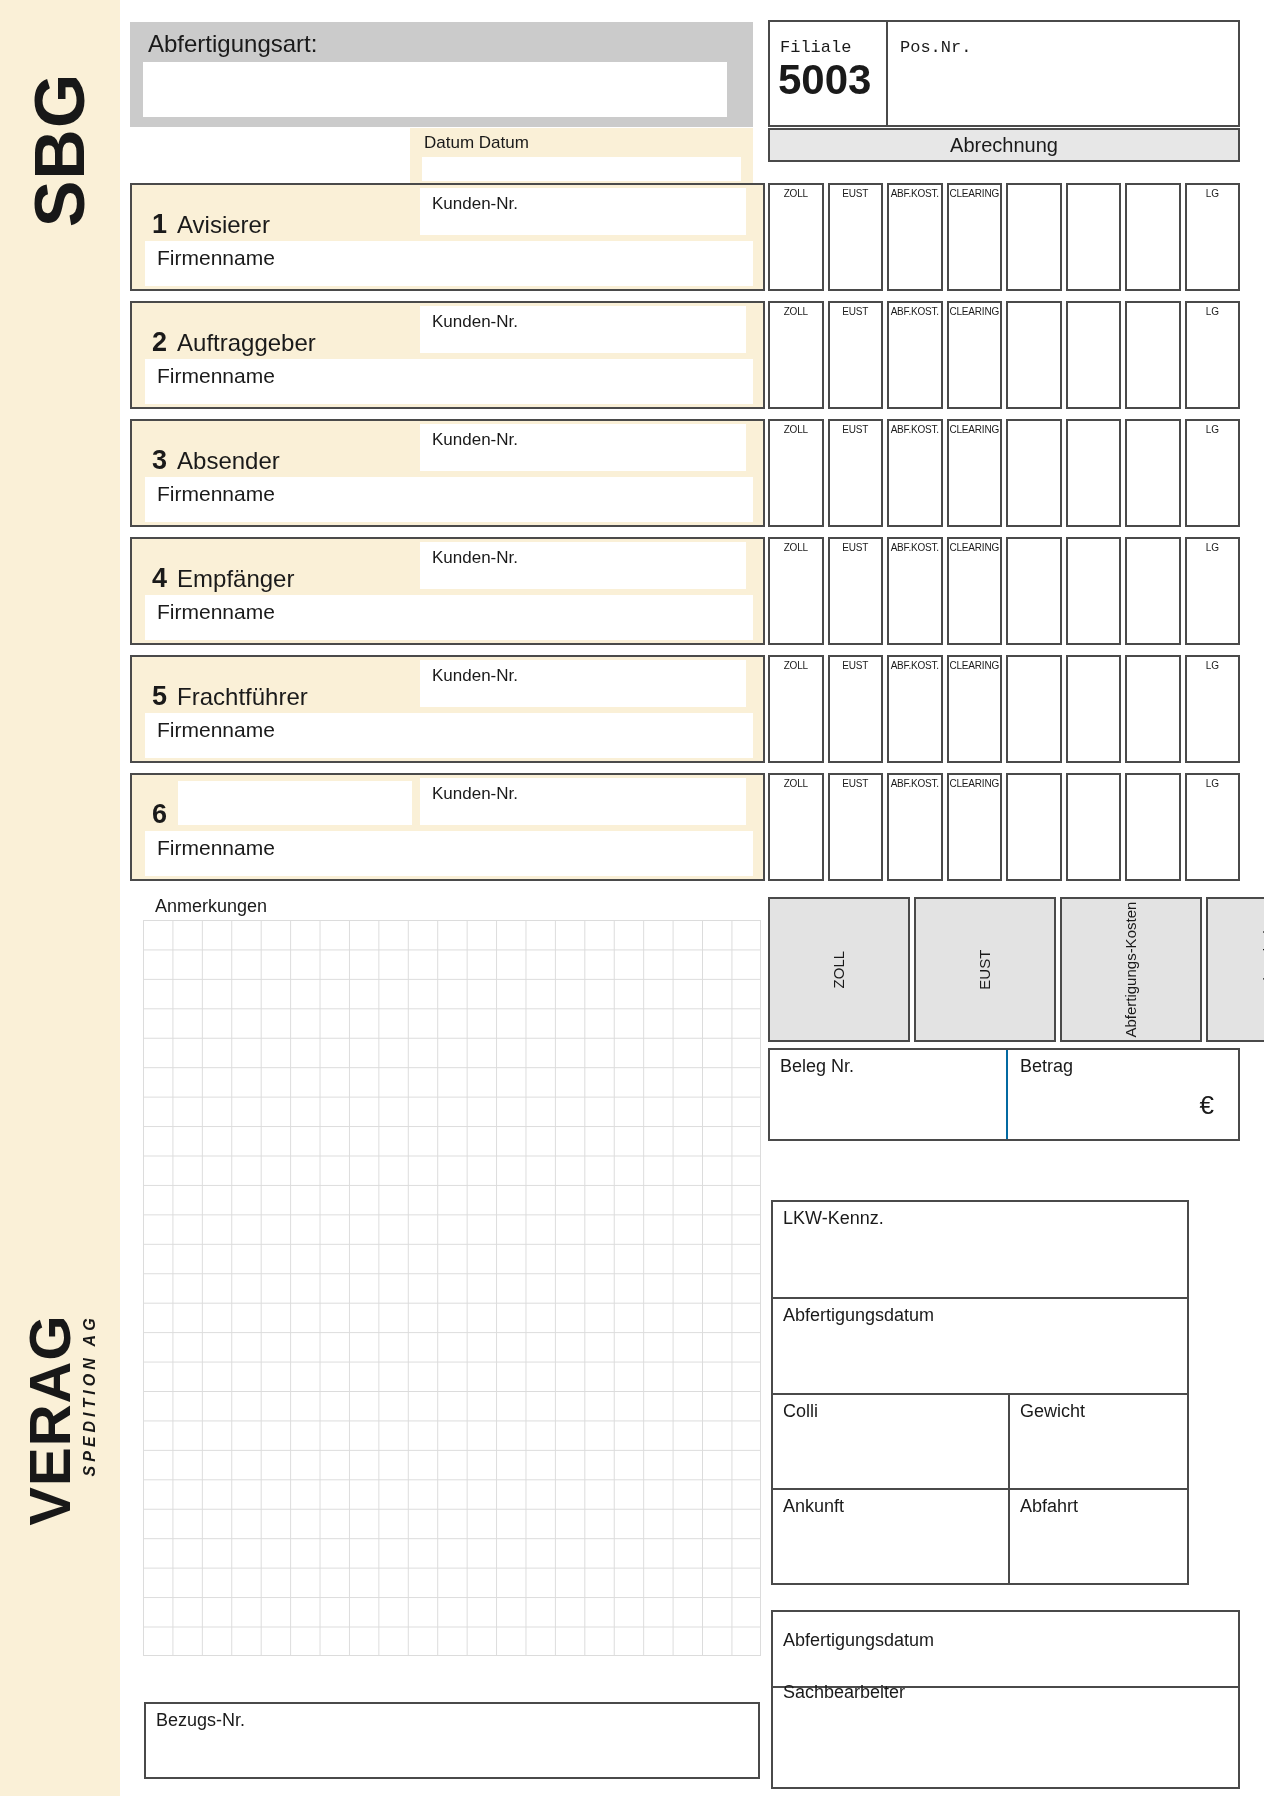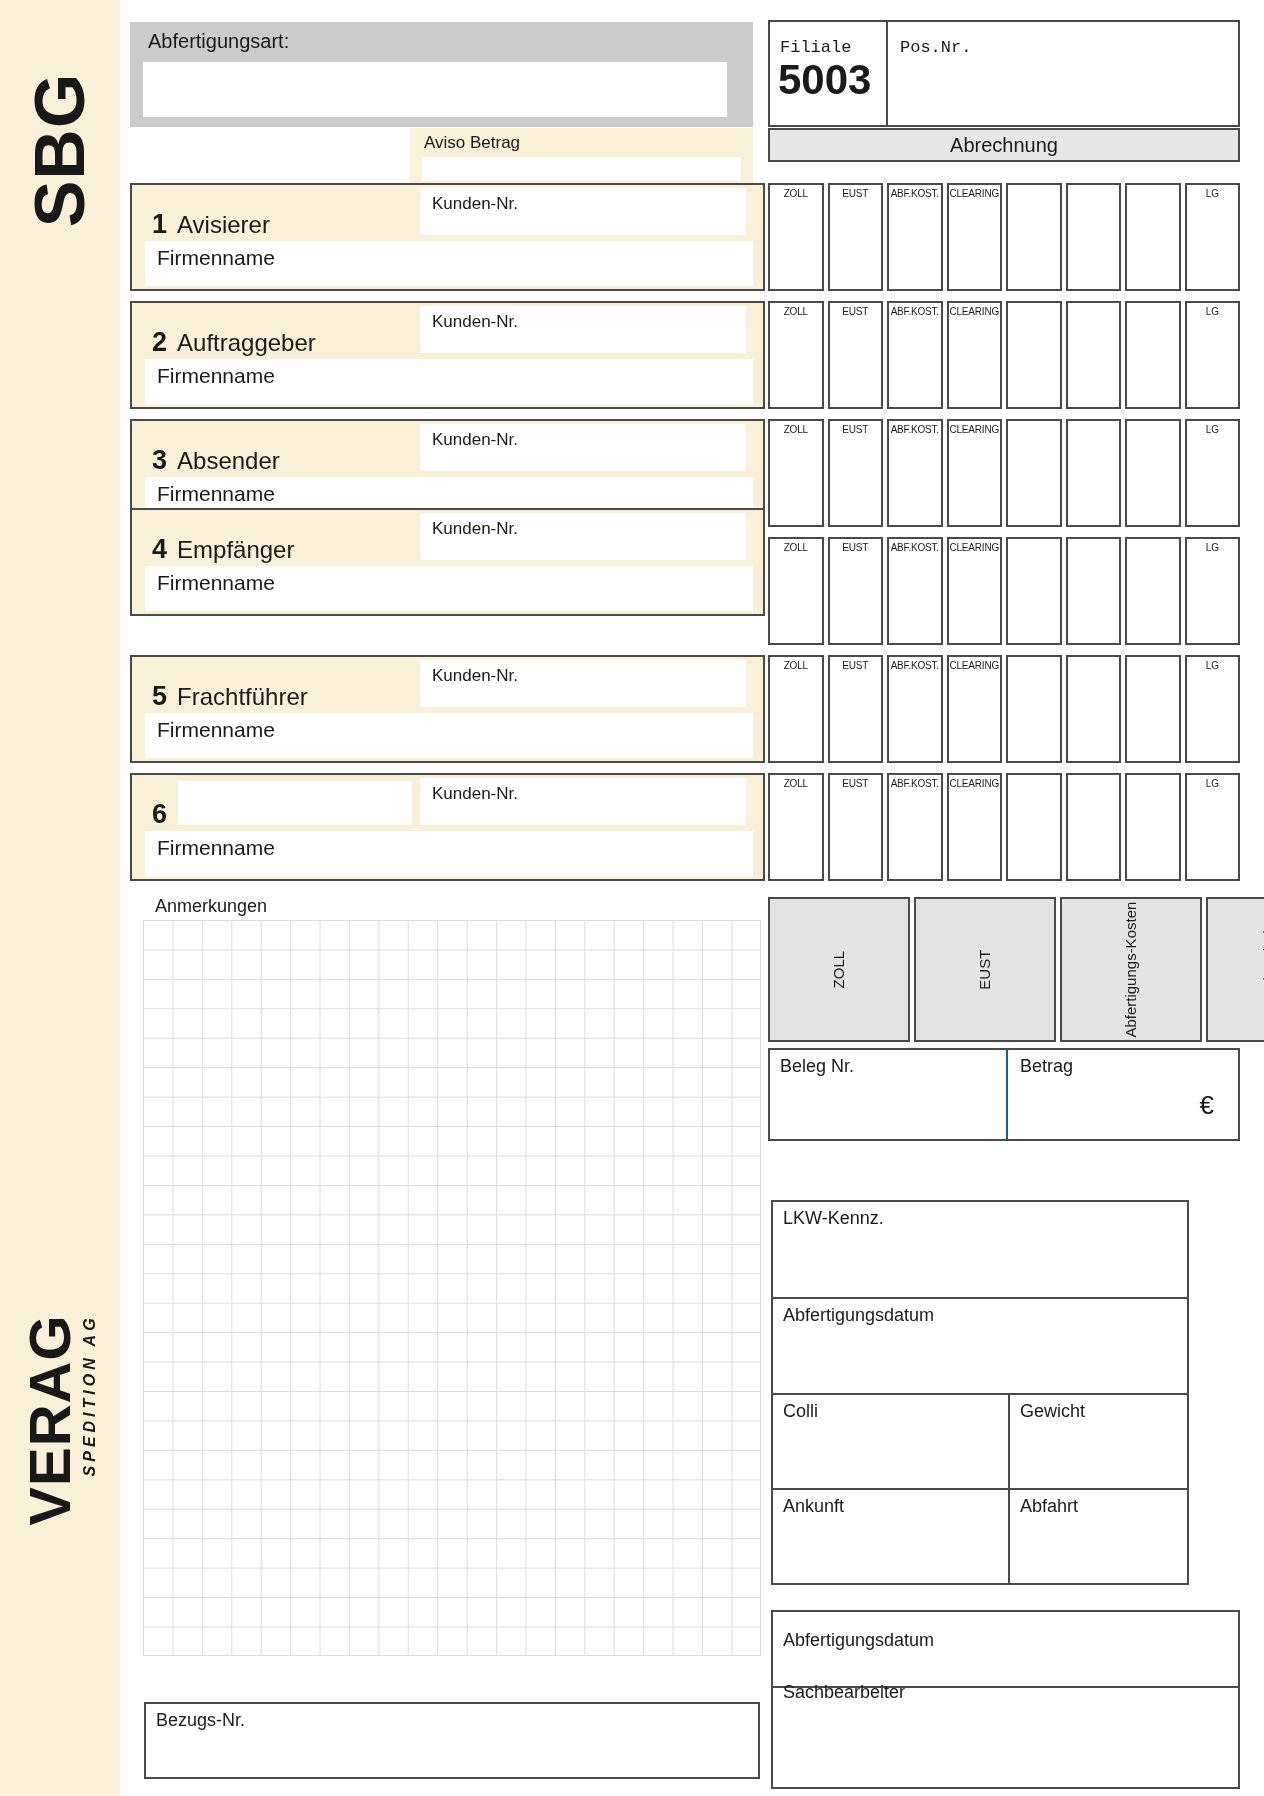--- a/index.html
+++ b/index.html
@@ -12,21 +12,21 @@
   .sidebar{position:absolute;left:0;top:0;width:120px;height:1796px;background:#FAF0D7;}
   .sbg-wrap{position:absolute;left:0;top:40px;width:120px;height:220px;display:flex;align-items:center;justify-content:center;}
   .sbg-text{transform:rotate(-90deg);white-space:nowrap;font-size:70px;font-weight:900;letter-spacing:1px;color:#181818;}
   .verag-wrap{position:absolute;left:0;top:1220px;width:120px;height:400px;display:flex;align-items:center;justify-content:center;}
   .verag-inner{transform:rotate(-90deg);text-align:right;}
   .verag-main{font-size:58px;font-weight:900;letter-spacing:1px;color:#181818;line-height:1;}
   .verag-sub{font-size:16px;font-weight:700;font-style:italic;letter-spacing:4px;color:#181818;margin-top:2px;}
 
   
   .gray-band{position:absolute;left:130px;top:22px;width:623px;height:105px;background:#CBCBCB;}
-  .gray-band-label{position:absolute;left:18px;top:8px;font-size:20px;}
+  .gray-band-label{position:absolute;left:18px;top:8px;font-size:24px;}
   .gray-band-input{position:absolute;left:13px;top:40px;width:584px;height:55px;background:#ffffff;}
 
   
   .filiale-box{position:absolute;left:768px;top:20px;width:472px;height:107px;border:2px solid #4A4A4A;background:#fff;box-sizing:border-box;}
   .filiale-cell{position:absolute;left:0;top:0;width:118px;height:100%;border-right:2px solid #4A4A4A;box-sizing:border-box;}
   .posnr-cell{position:absolute;left:120px;top:0;right:0;height:100%;}
   .small-label{position:absolute;left:10px;top:16px;font-size:17px;font-family:Liberation Mono, monospace;}
   .filiale-value{position:absolute;left:8px;top:34px;font-size:42px;font-weight:700;letter-spacing:0px;}
 
   
@@ -116,21 +116,21 @@
     <div class="filiale-cell">
       <span class="small-label">Filiale</span>
       <span class="filiale-value">5003</span>
     </div>
     <div class="posnr-cell">
       <span class="small-label">Pos.Nr.</span>
     </div>
   </div>
 
   <div class="aviso-box">
-    <div class="aviso-label">Aviso Betrag</div>
+    <div class="aviso-label">Datum Datum</div>
     <div class="aviso-input"></div>
   </div>
 
   <div class="abrechnung-header">
     <span>Abrechnung</span>
   </div>
 
   <div id="sections">
       <div class="section" style="top: 183px;">
         <div class="sec-head"><span class="sec-num">1</span><span class="sec-title">Avisierer</span></div>
@@ -152,21 +152,21 @@
       </div>
       <div class="section" style="top: 419px;">
         <div class="sec-head"><span class="sec-num">3</span><span class="sec-title">Absender</span></div>
         <div class="kunden-input">
           <span class="kunden-label">Kunden-Nr.</span>
         </div>
         <div class="firma-input">
           <span class="firma-label">Firmenname</span>
         </div>
       </div>
-      <div class="section" style="top: 508px; padding-left: 45px;">
+      <div class="section" style="top: 537px; padding-left: 45px;">
         <div class="sec-head"><span class="sec-num">4</span><span class="sec-title">Empfänger</span></div>
         <div class="kunden-input">
           <span class="kunden-label">Kunden-Nr.</span>
         </div>
         <div class="firma-input">
           <span class="firma-label">Firmenname</span>
         </div>
       </div>
       <div class="section" style="top: 655px;">
         <div class="sec-head"><span class="sec-num">5</span><span class="sec-title">Frachtführer</span></div>

